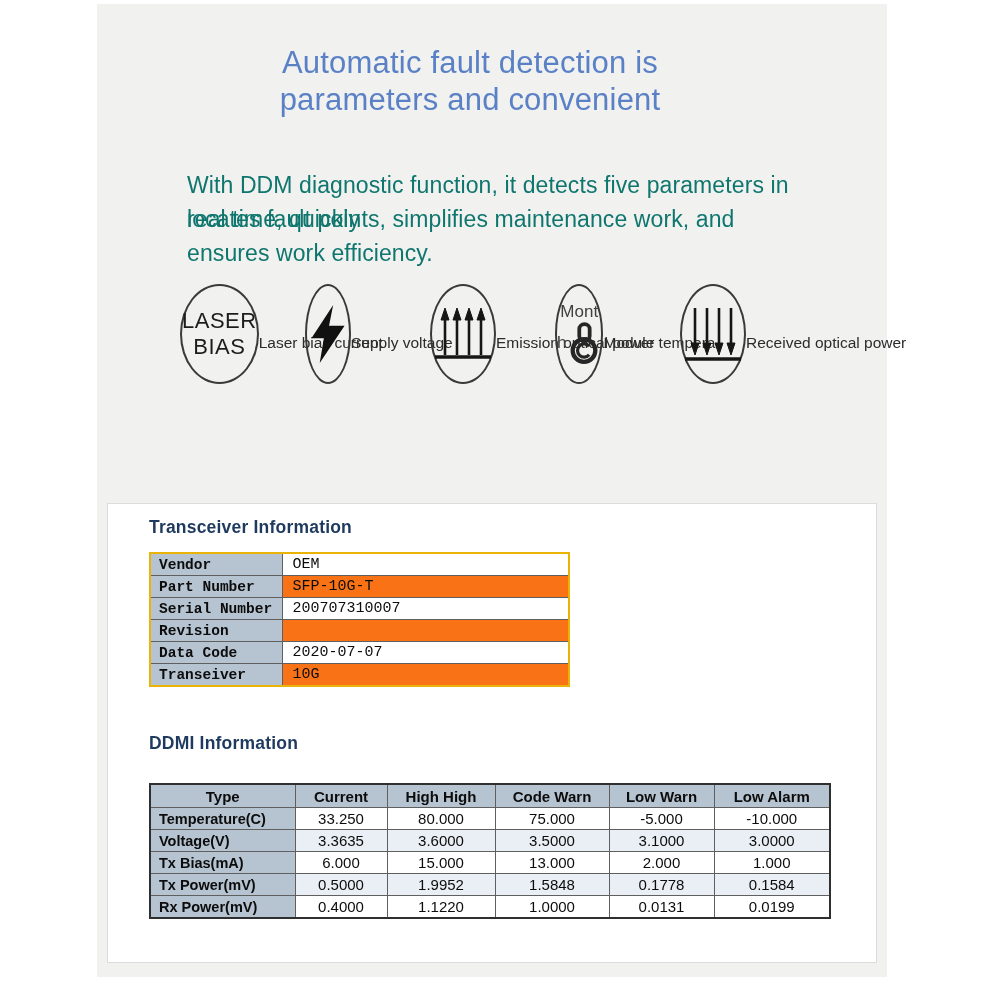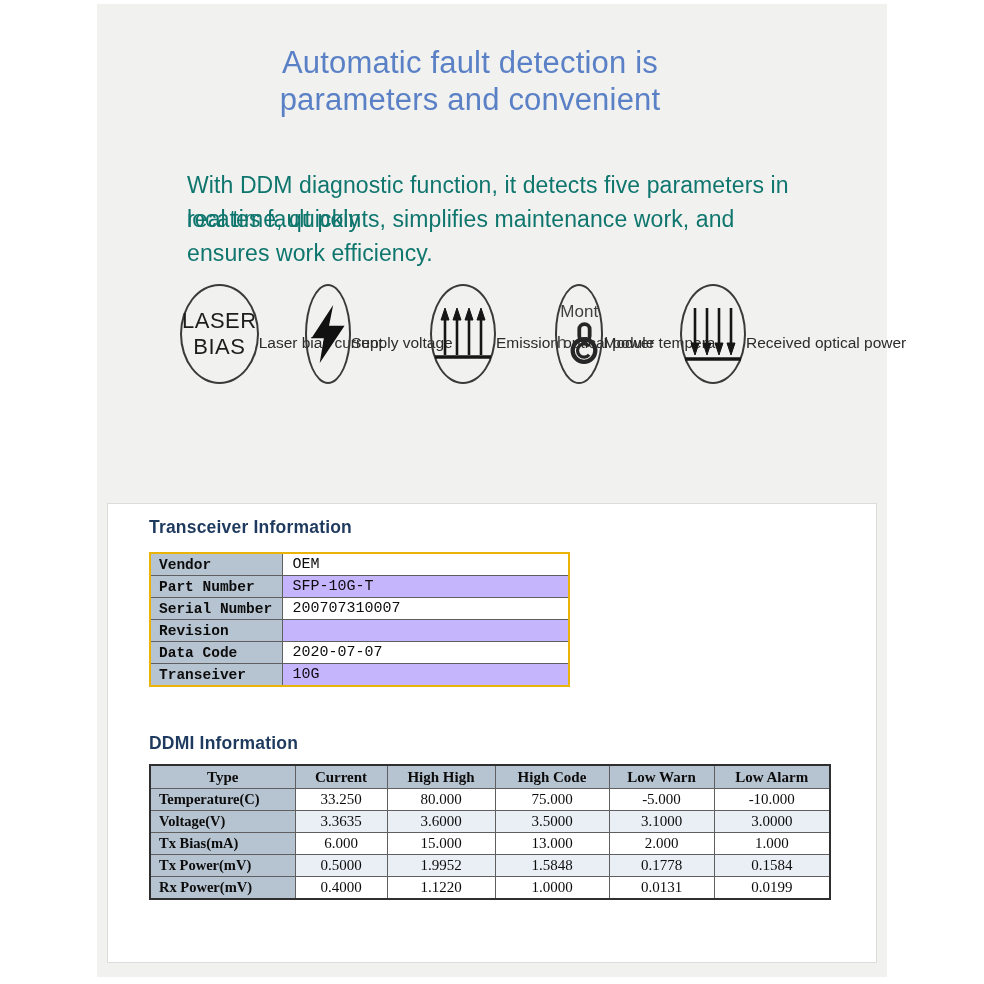--- a/index.html
+++ b/index.html
@@ -53,32 +53,32 @@
     background:#ffffff;border:1px solid #dcdcdc;box-sizing:border-box;
   }
   .section-title{
     position:absolute;left:41px;
     font-size:17.5px;font-weight:bold;color:#1e3a5f;letter-spacing:0.2px;
   }
   .trans-title{top:13px;}
   .ddmi-title{top:229px;}
   table{border-collapse:collapse;position:absolute;table-layout:fixed;}
   .trans-table{left:41px;top:48px;width:419px;border:2px solid #eab308;font-family:Liberation Mono, monospace;}
-  .ddmi-table{left:41px;top:260px;width:680px;border:2px solid #2f2f2f;font-family:Liberation Serif, serif;}
+  .ddmi-table{left:41px;top:279px;width:680px;border:2px solid #2f2f2f;}
   td,th{
     border:1px solid #5f5f5f;height:21px;padding:0;
     font-size:14.5px;color:#0c0c0c;overflow:hidden;white-space:nowrap;
   }
   .lbl{
     background:#b6c3d0;font-weight:bold;text-align:left;padding-left:8px;
   }
   .val{
     background:#ffffff;text-align:left;padding-left:10px;font-size:15px;
   }
-  tr.alt .val{background:#c4b5fd;}
+  tr.alt .val{background:#f97316;}
   .ddmi-table th{
     background:#b6c3d0;font-weight:bold;text-align:center;font-size:15px;height:22px;
   }
   .ddmi-table td.type{
     background:#b6c3d0;font-weight:bold;padding-left:8px;
   }
   .ddmi-table td.num{
     background:#ffffff;text-align:center;font-size:15px;
   }
   .ddmi-table tr.alt td.num{background:#e9eff5;}
@@ -219,21 +219,21 @@
         <col style="width:108px">
       <col style="width:114px">
         <col style="width:105px">
         <col style="width:116px">
     </colgroup>
     <thead>
       <tr>
         <th>Type</th>
         <th>Current</th>
         <th>High High</th>
-        <th>High Code</th>
+        <th>Code Warn</th>
         <th>Low Warn</th>
         <th>Low Alarm</th>
       </tr>
     </thead>
     <tbody>
       <tr>
         <td class="type">Temperature(C)</td>
         <td class="num">33.250</td>
         <td class="num">80.000</td>
         <td class="num">75.000</td>

